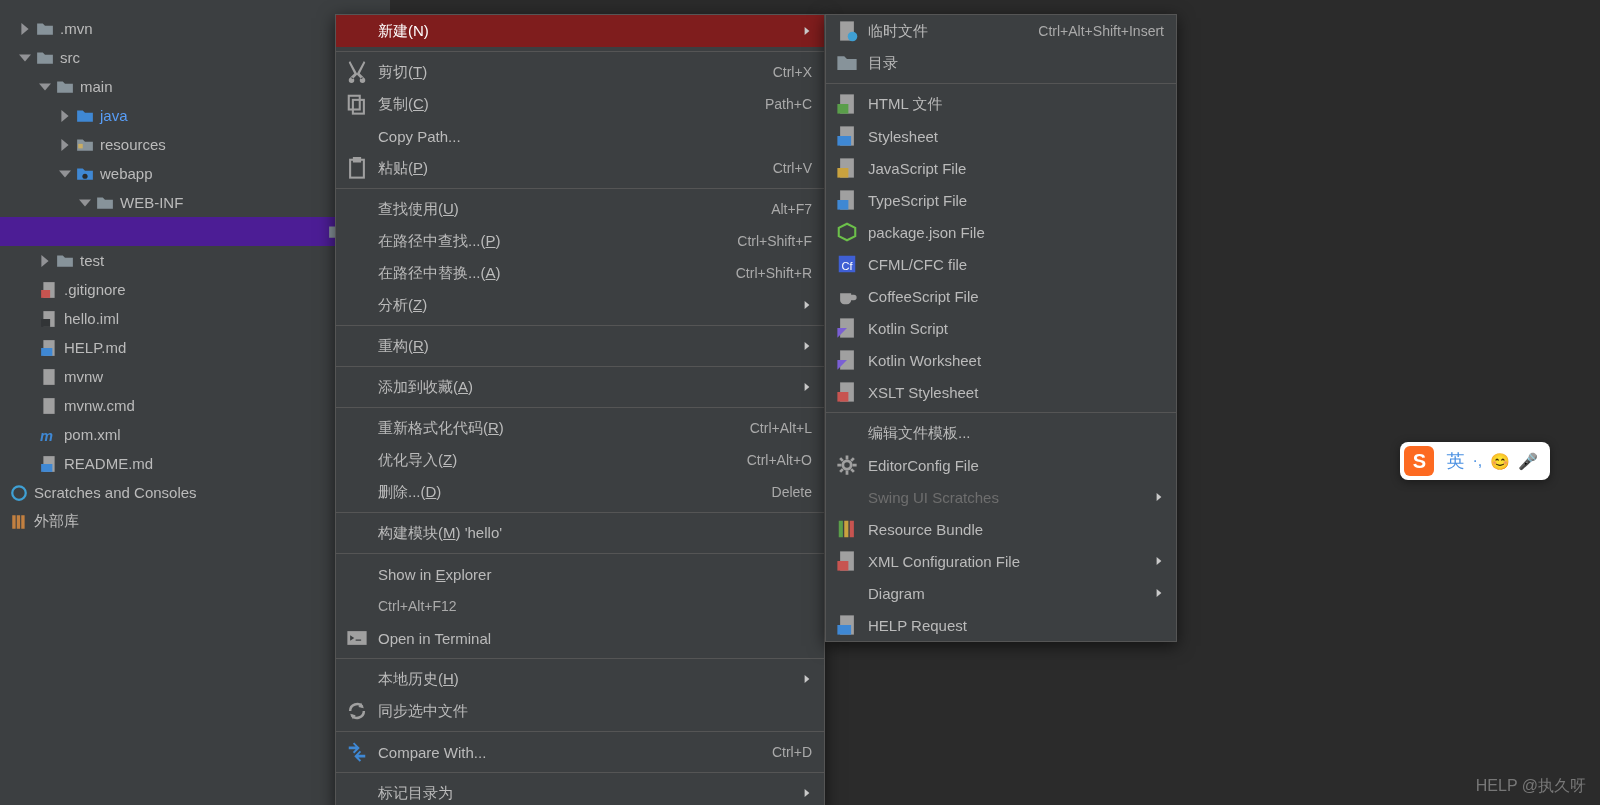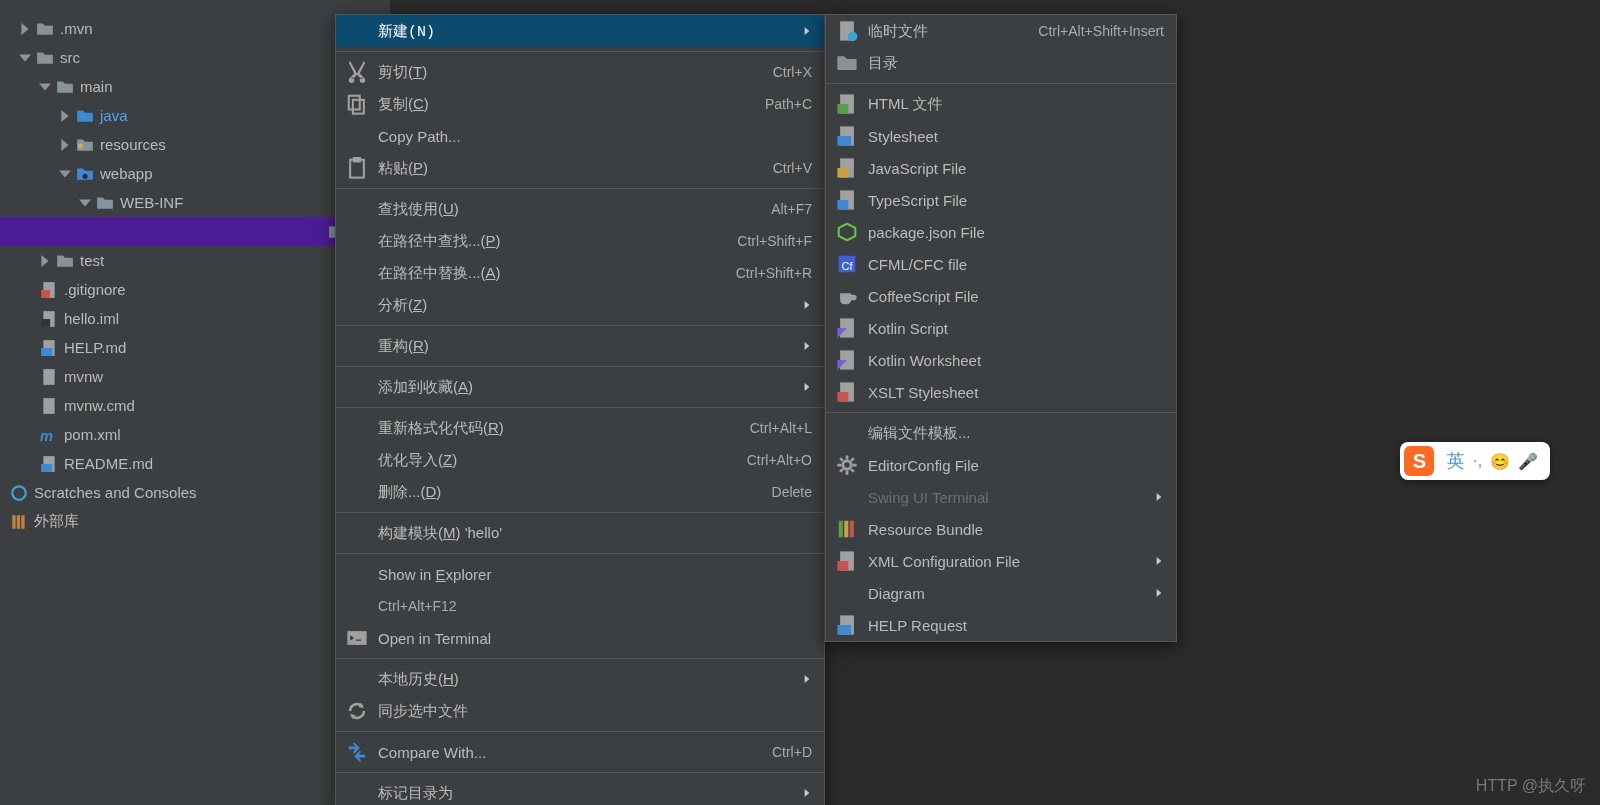--- a/index.html
+++ b/index.html
@@ -60,21 +60,21 @@
 .ctx1 { left: 335px; top: 14px; width: 490px; }
 .ctx2 { left: 825px; top: 14px; width: 352px; }
 .mi {
   display: flex;
   align-items: center;
   height: 32px;
   padding: 0 12px 0 10px;
   color: #bbbbbb;
   position: relative;
 }
-.mi.highlight { background: #0c4a6e; color: #fff; font-family: Liberation Mono, monospace; }
+.mi.highlight { background: #7f1d1d; color: #fff; }
 .mi.disabled { color: #6e6e6e; }
 .mi .mic {
   width: 22px;
   display: inline-flex; align-items: center; justify-content: center;
   margin-right: 10px;
   flex-shrink: 0;
 }
 .mi .mlbl { flex: 1; }
 .mi .mlbl u { text-decoration: underline; }
 .mi .short { color: #aaaaaa; font-size: 14px; }
@@ -623,21 +623,21 @@
     <span class="mic">
         <svg viewBox="0 0 16 16">
           <circle fill="none" stroke="#a0a0a0" stroke-width="2" cx="8" cy="8" r="3"></circle>
           <path stroke="#a0a0a0" stroke-width="2" d="M8 1v3M8 12v3M1 8h3M12 8h3M3 3l2 2M11 11l2 2M13 3l-2 2M5 11l-2 2"></path>
         </svg>
       </span>
     <span class="mlbl">EditorConfig File</span>
   </div>
   <div class="mi disabled">
     <span class="mic"></span>
-    <span class="mlbl">Swing UI Terminal</span>
+    <span class="mlbl">Swing UI Scratches</span>
     <span class="sub">
         <svg viewBox="0 0 10 10">
           <path d="M2 0l6 5-6 5z"></path>
         </svg>
       </span>
   </div>
   <div class="mi">
     <span class="mic">
         <svg viewBox="0 0 16 16">
           <rect fill="#5a9e4a" x="2" y="2" width="3" height="12"></rect>
@@ -682,13 +682,13 @@
 </div>
 
 <div class="ime">
   <div class="logo">S</div>
   <span class="t big">英</span>
   <span class="t">·,</span>
   <span class="t">😊</span>
   <span class="t">🎤</span>
 </div>
 
-<div class="watermark">HTTP @执久呀</div>
+<div class="watermark">HELP @执久呀</div>
 
 </body></html>

